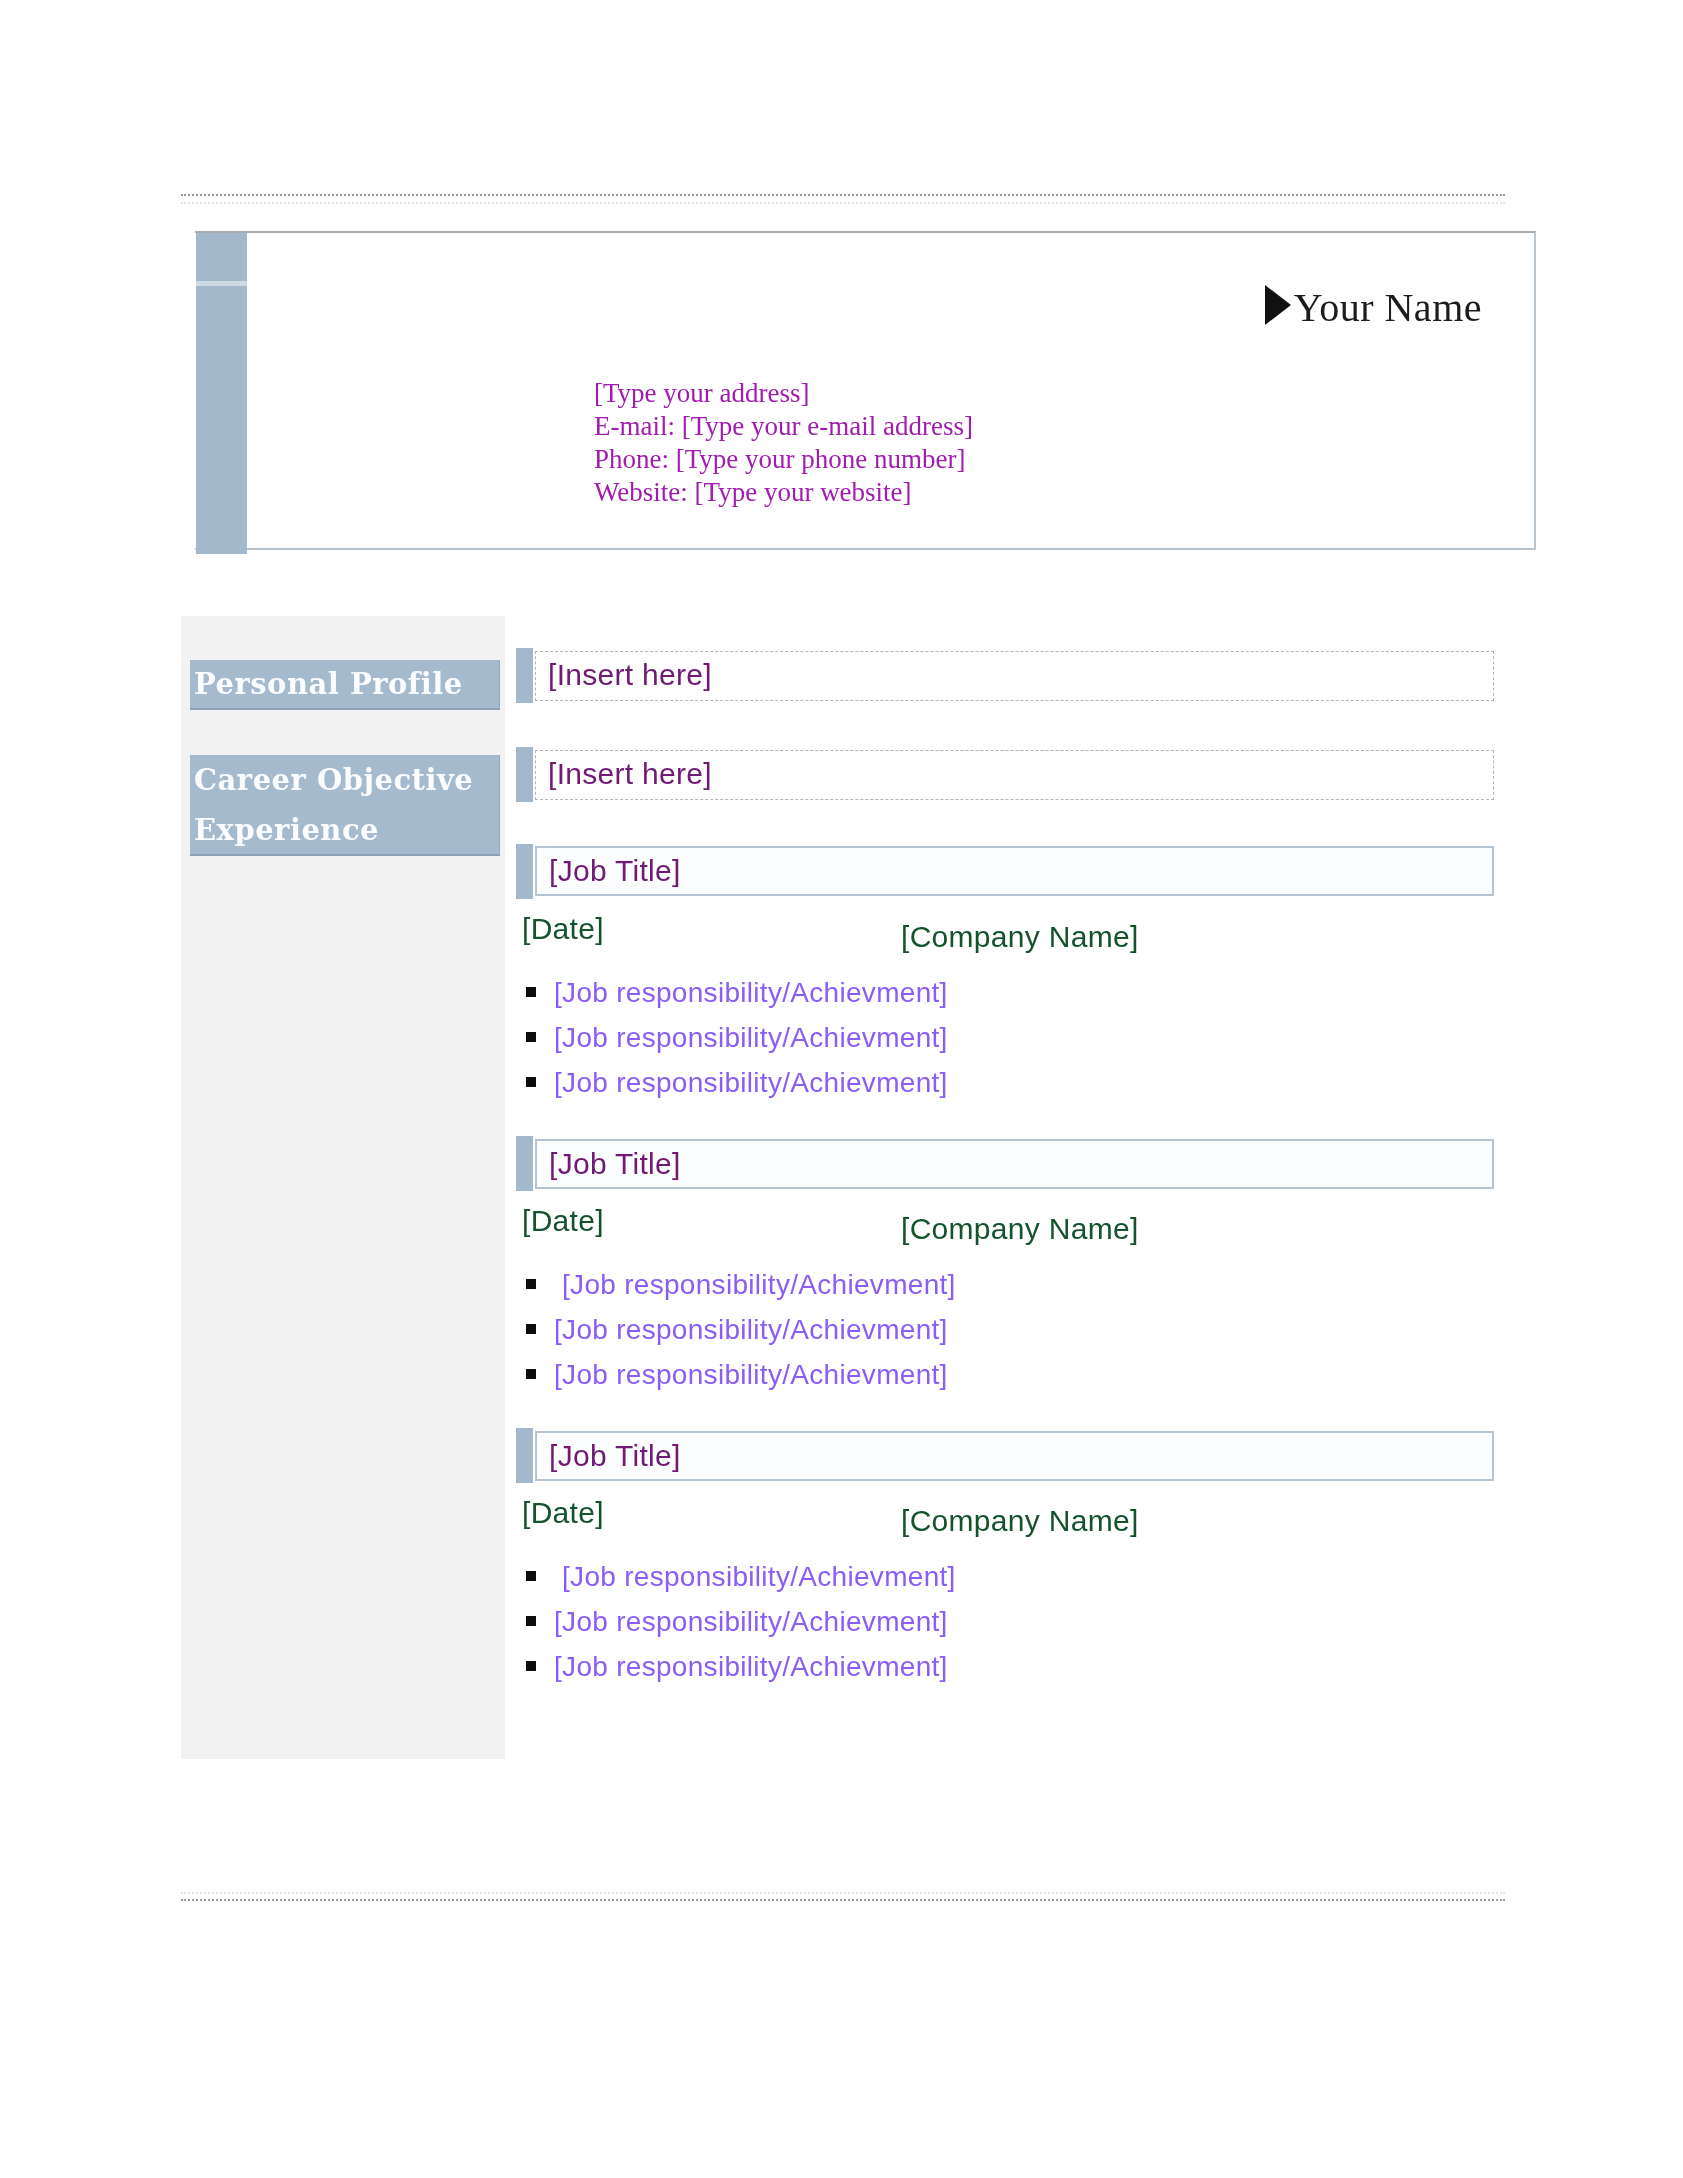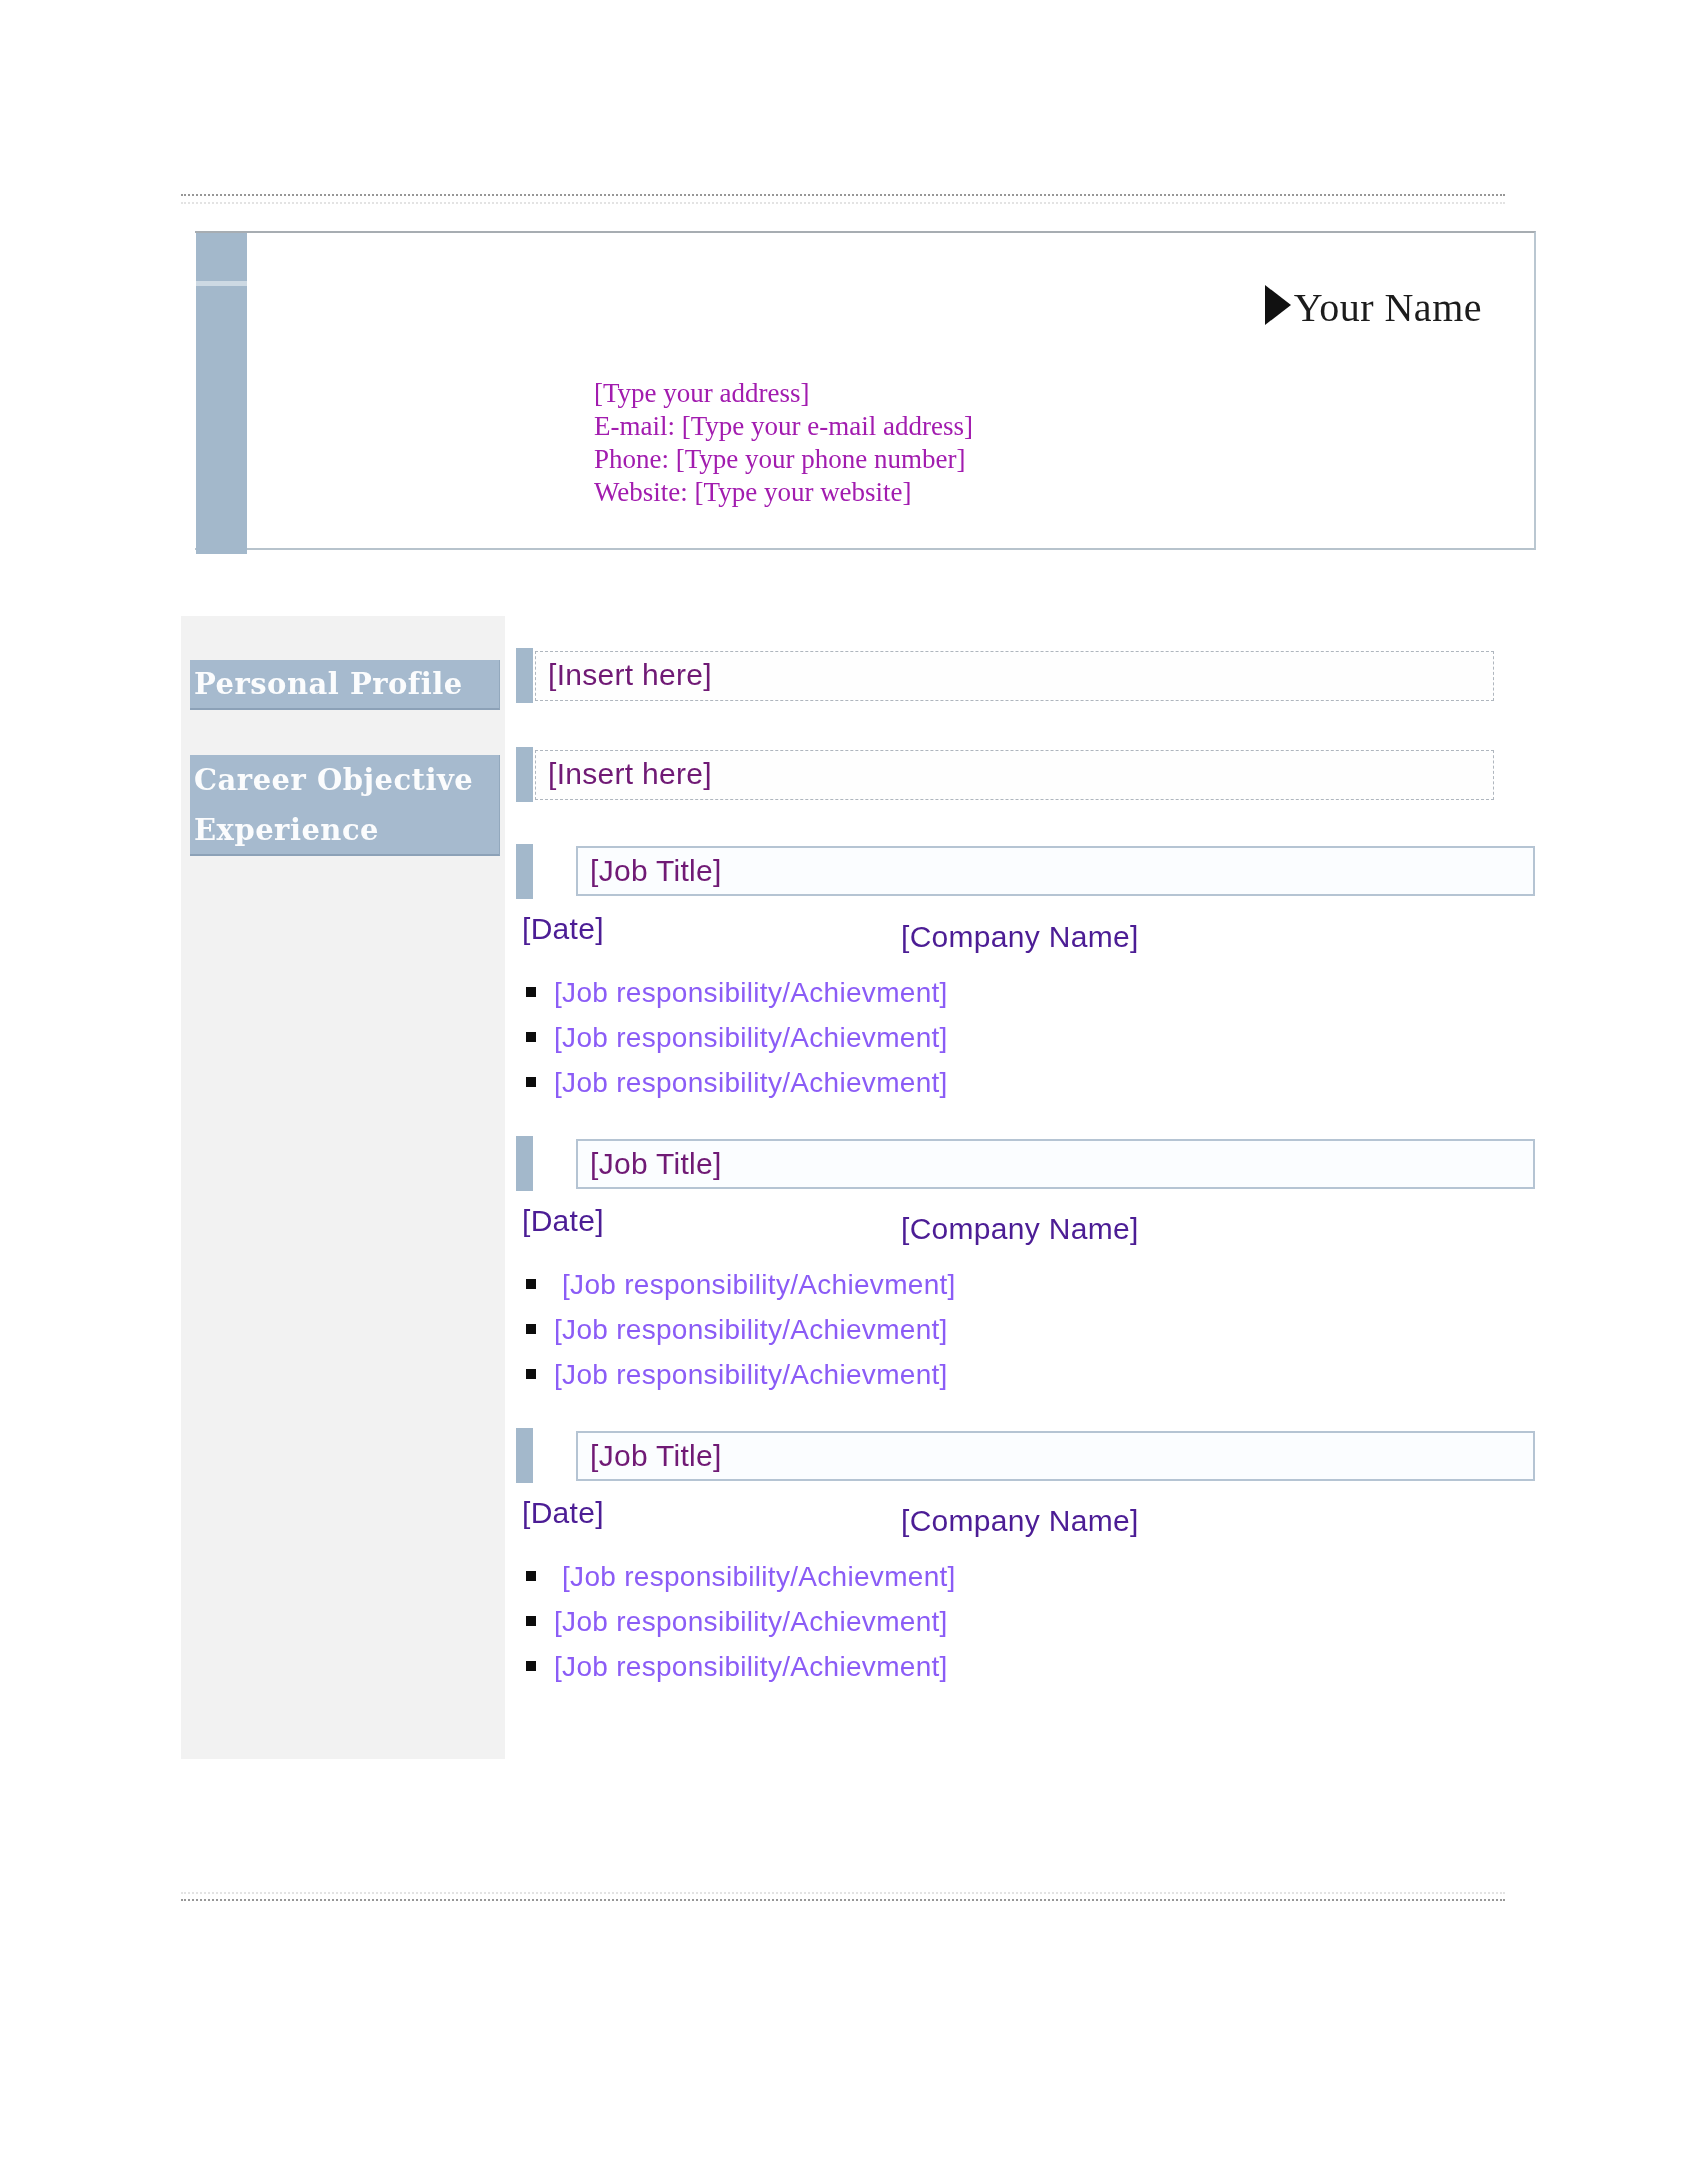--- a/index.html
+++ b/index.html
@@ -43,26 +43,26 @@
   .sb2{top:755px;height:53px;line-height:51px;}
   .sb3{top:806px;}
 
   
   .accent{position:absolute;left:516px;width:17px;height:55px;background:#a3b8cb;}
   .a1{top:648px;} .a2{top:747px;} .a3{top:844px;} .a4{top:1136px;} .a5{top:1428px;}
   .cbox{position:absolute;left:535px;width:959px;height:50px;box-sizing:border-box;
         font-size:30px;line-height:46px;padding-left:12px;color:#701a75;letter-spacing:0.3px;
         white-space:nowrap;overflow:hidden;}
   .cbox.insert{border:1px dashed #afb6be;background:#fefefe;}
-  .cbox.job{border:2px solid #b5c4d3;background:#fbfdff;margin-left:41px;}
+  .cbox.job{border:2px solid #b5c4d3;background:#fbfdff;}
   .b1{top:651px;} .b2{top:750px;} .b3{top:846px;} .b4{top:1139px;} .b5{top:1431px;}
 
   
   .daterow{position:absolute;left:522px;width:972px;height:40px;font-size:30px;line-height:40px;
-           color:#4c1d95;letter-spacing:0.3px;}
+           color:#14532d;letter-spacing:0.3px;}
   .daterow .company{position:absolute;left:379px;top:8px;}
   .d1{top:909px;} .d2{top:1201px;} .d3{top:1493px;}
 
   
   .bullets{position:absolute;left:526px;width:970px;list-style:none;margin:0;padding:0;
            font-size:28px;color:#8b5cf6;letter-spacing:0.3px;}
   .bullets li{position:relative;height:45px;line-height:45px;padding-left:28px;white-space:nowrap;}
   .bullets li .sq{position:absolute;left:0;top:17px;width:10px;height:10px;background:#0c0c0c;}
   .bullets li.xind{padding-left:36px;}
   .g1{top:970px;} .g2{top:1262px;} .g3{top:1554px;}

